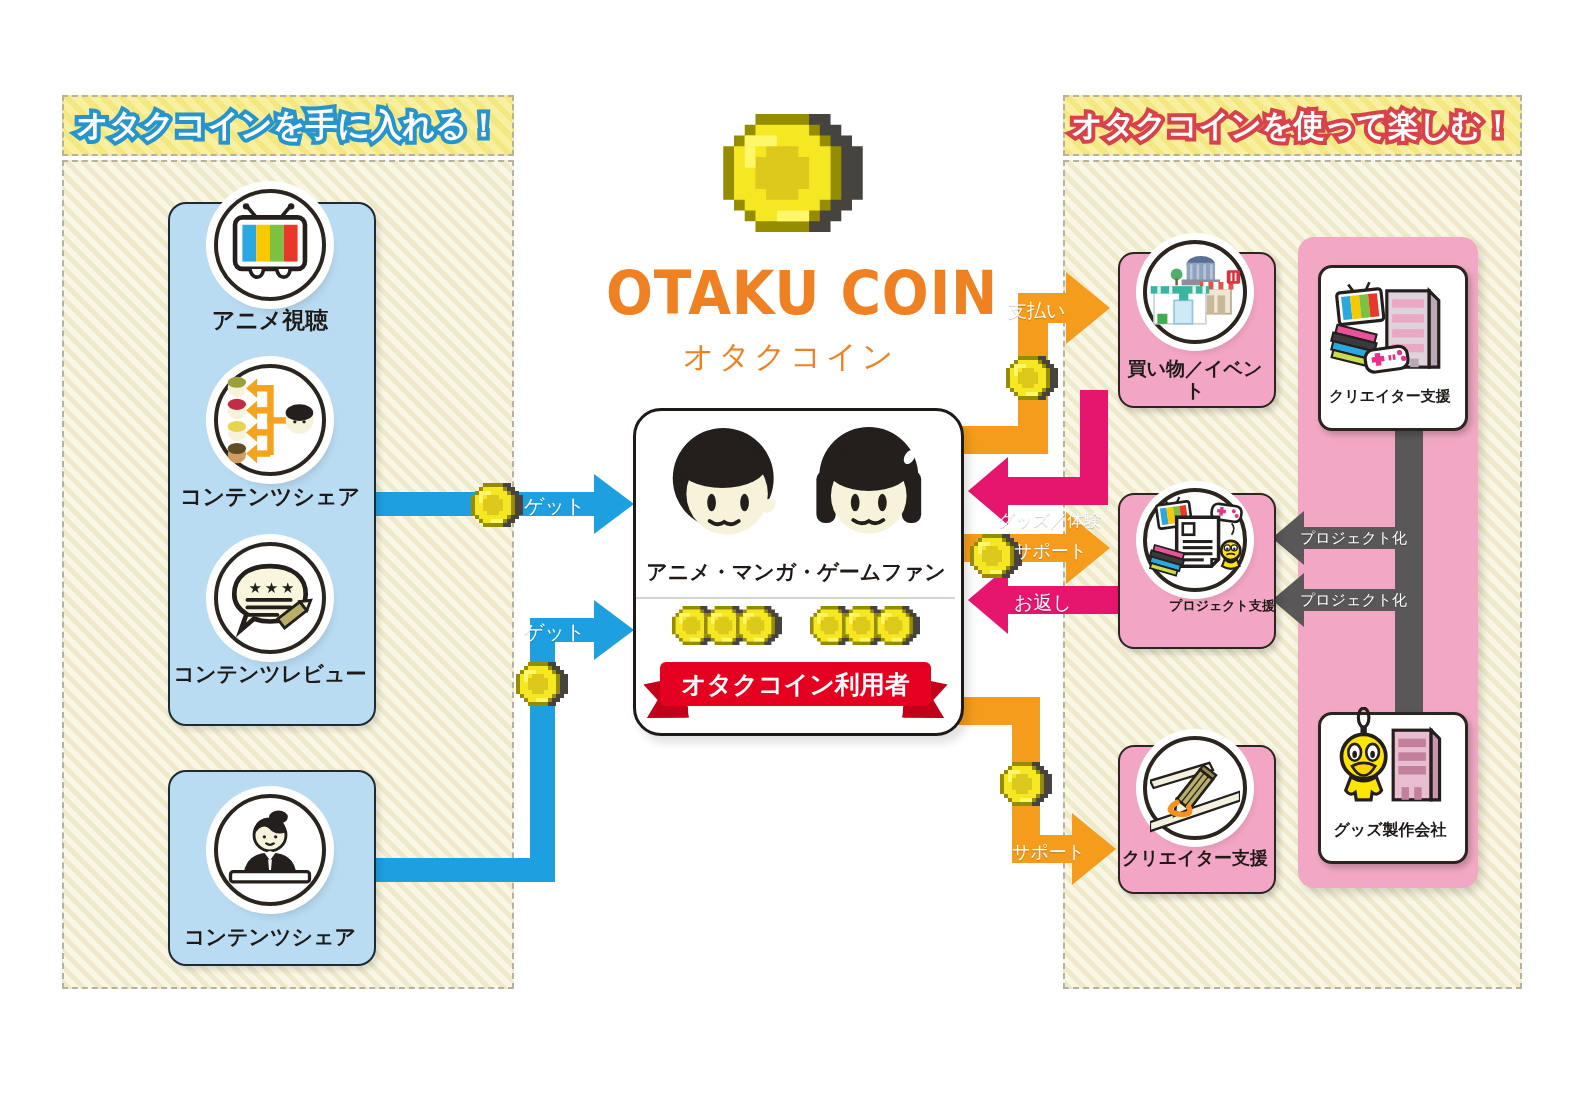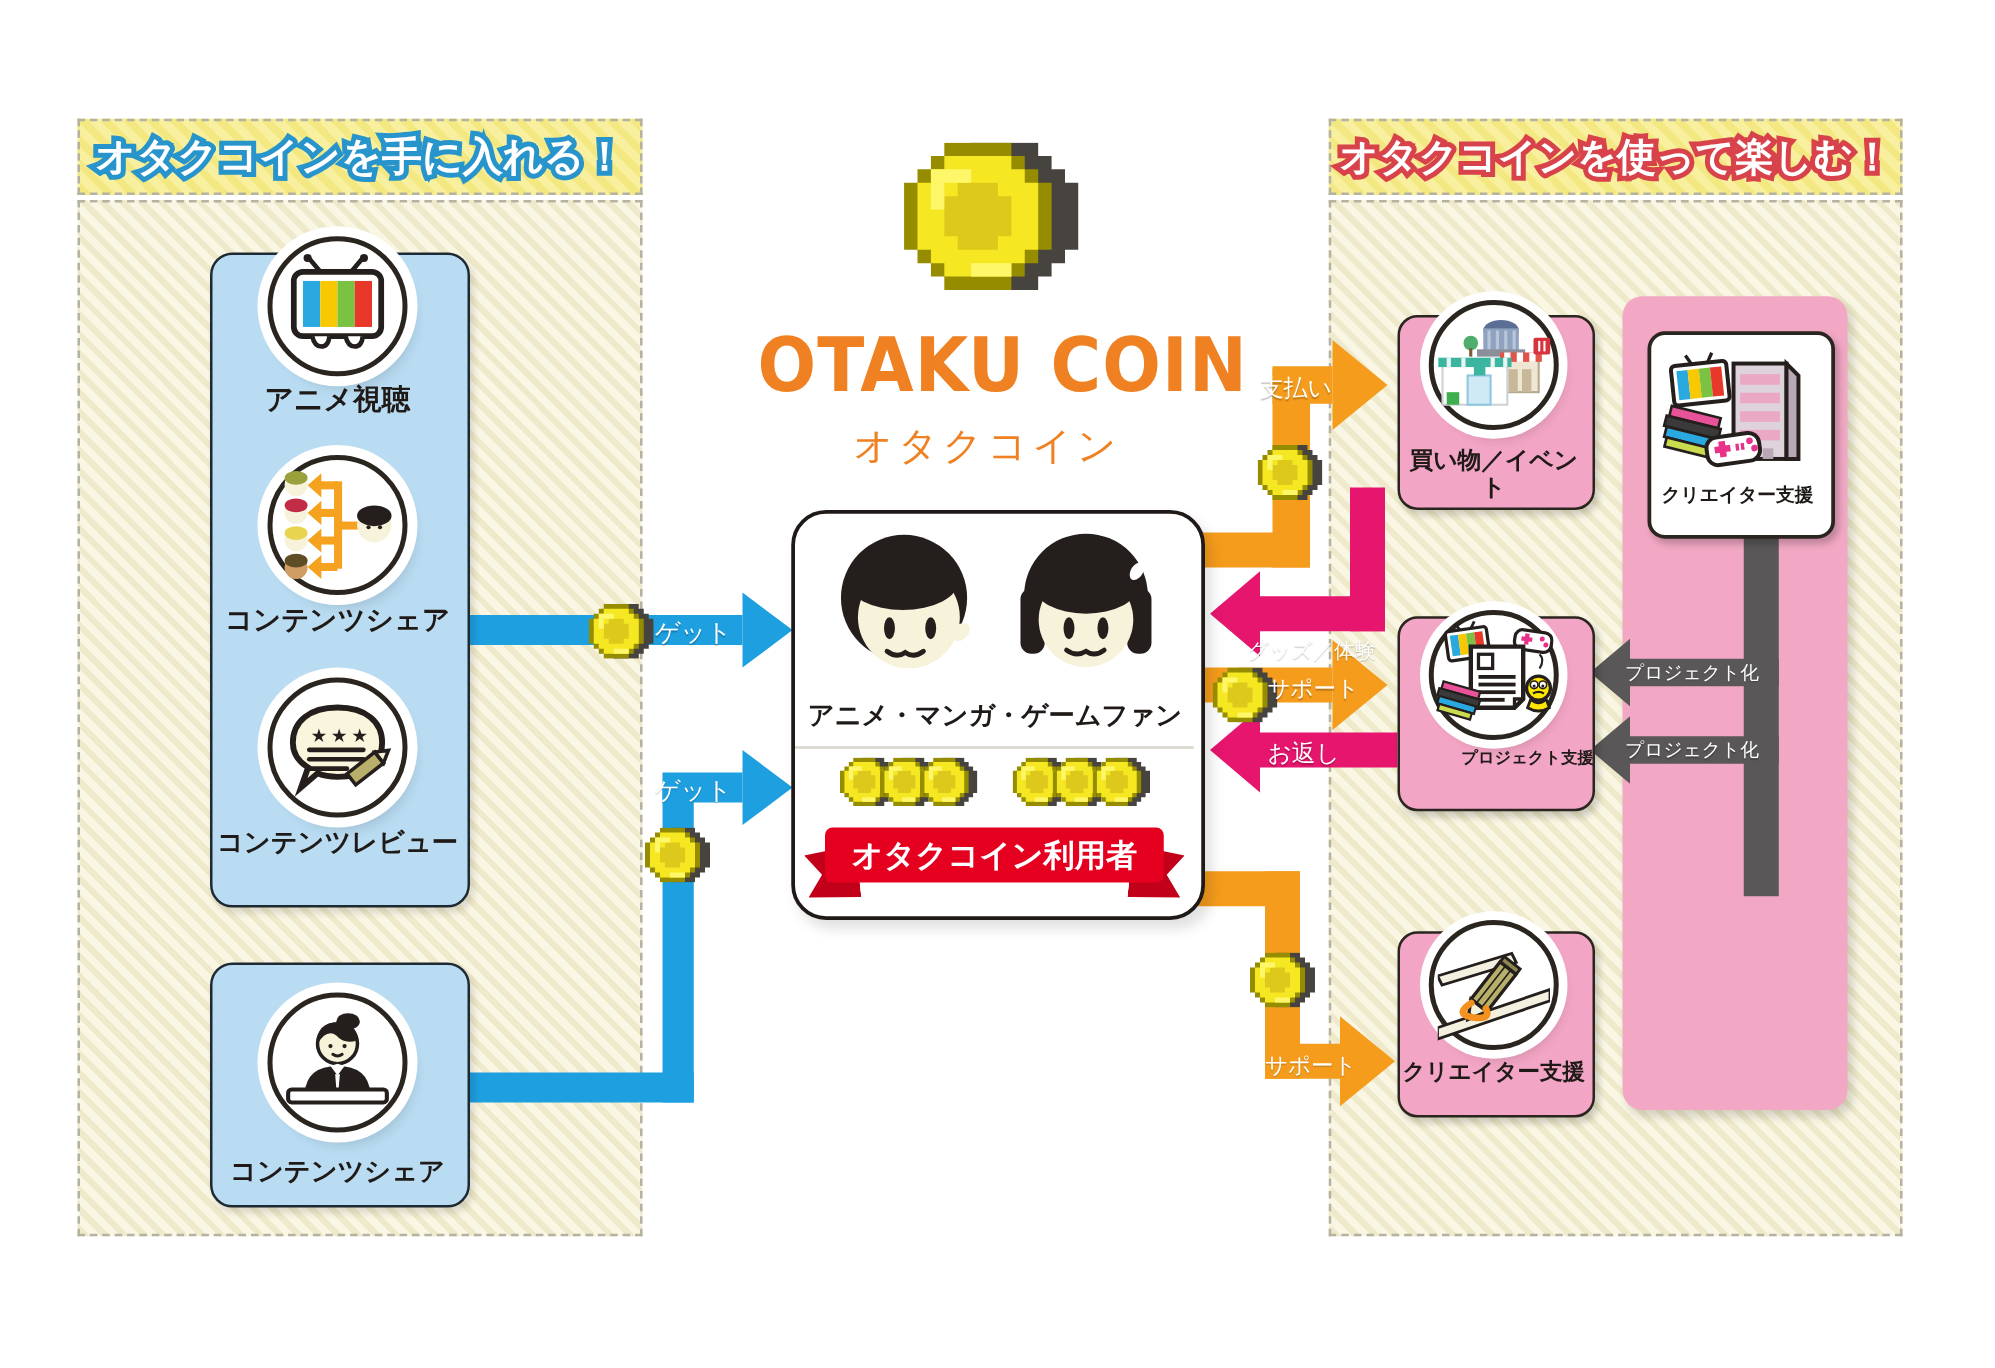--- a/index.html
+++ b/index.html
@@ -357,20 +357,26 @@
       </svg>
   </div>
   <div class="abs lbl" style="left:1120px;top:848px;width:150px;font-size:18px;">クリエイター支援</div>
 
   <div class="abs whitebox" style="left:1318px;top:265px;width:144px;height:160px;">
     <svg class="abs" style="left:7px;top:8px;width:124px;height:106px;">
         <use href="#contcosym"></use>
       </svg>
     <div class="abs lbl" style="left:0px;top:120px;width:138px;font-size:15px;">クリエイター支援</div>
   </div>
+  <div class="abs whitebox" style="left:1318px;top:712px;width:144px;height:146px;">
+    <svg class="abs" style="left:8px;top:-8px;width:122px;height:116px;overflow:visible;">
+        <use href="#goodscosym"></use>
+      </svg>
+    <div class="abs lbl" style="left:0px;top:106px;width:138px;font-size:16px;">グッズ製作会社</div>
+  </div>
 
   <svg class="abs coin" style="left:723px;top:114px;width:140px;height:118px;">
       <use href="#pcoin"></use>
     </svg>
   <div class="abs logo-title" style="left:590px;top:258px;width:400px;">OTAKU COIN</div>
   <div class="abs logo-sub" style="left:590px;top:336px;width:400px;">オタクコイン</div>
 
   <div class="abs userbox" style="left:633px;top:408px;width:325px;height:322px;"></div>
   <svg class="abs" style="left:650px;top:424px;width:292px;height:131px;z-index:4;">
       <use href="#facessym"></use>

